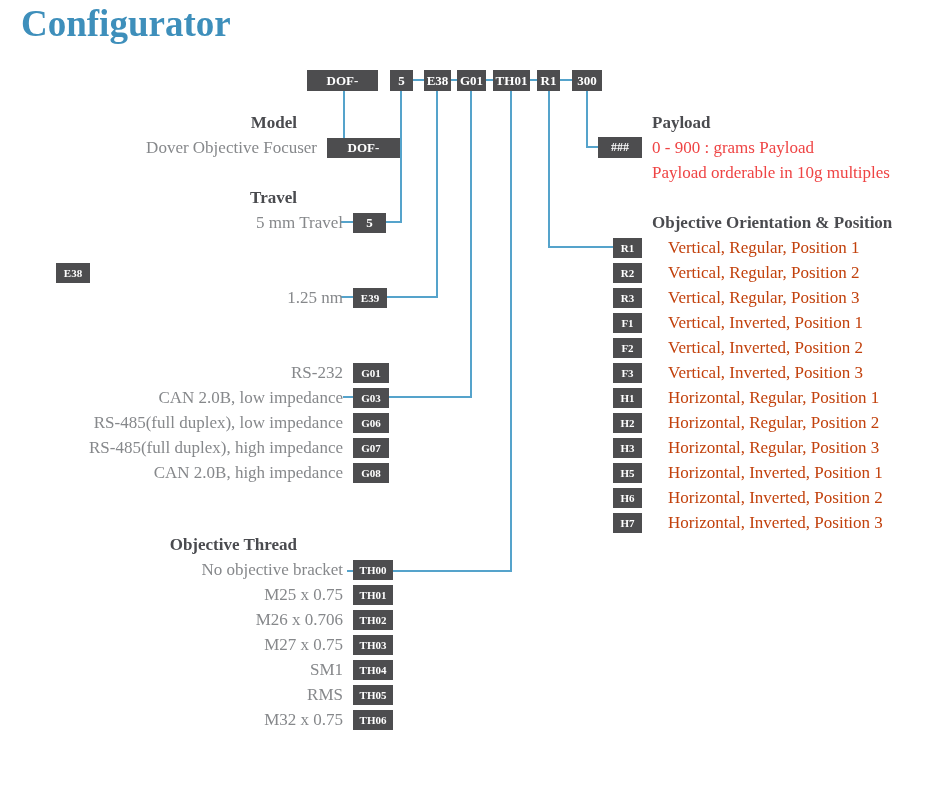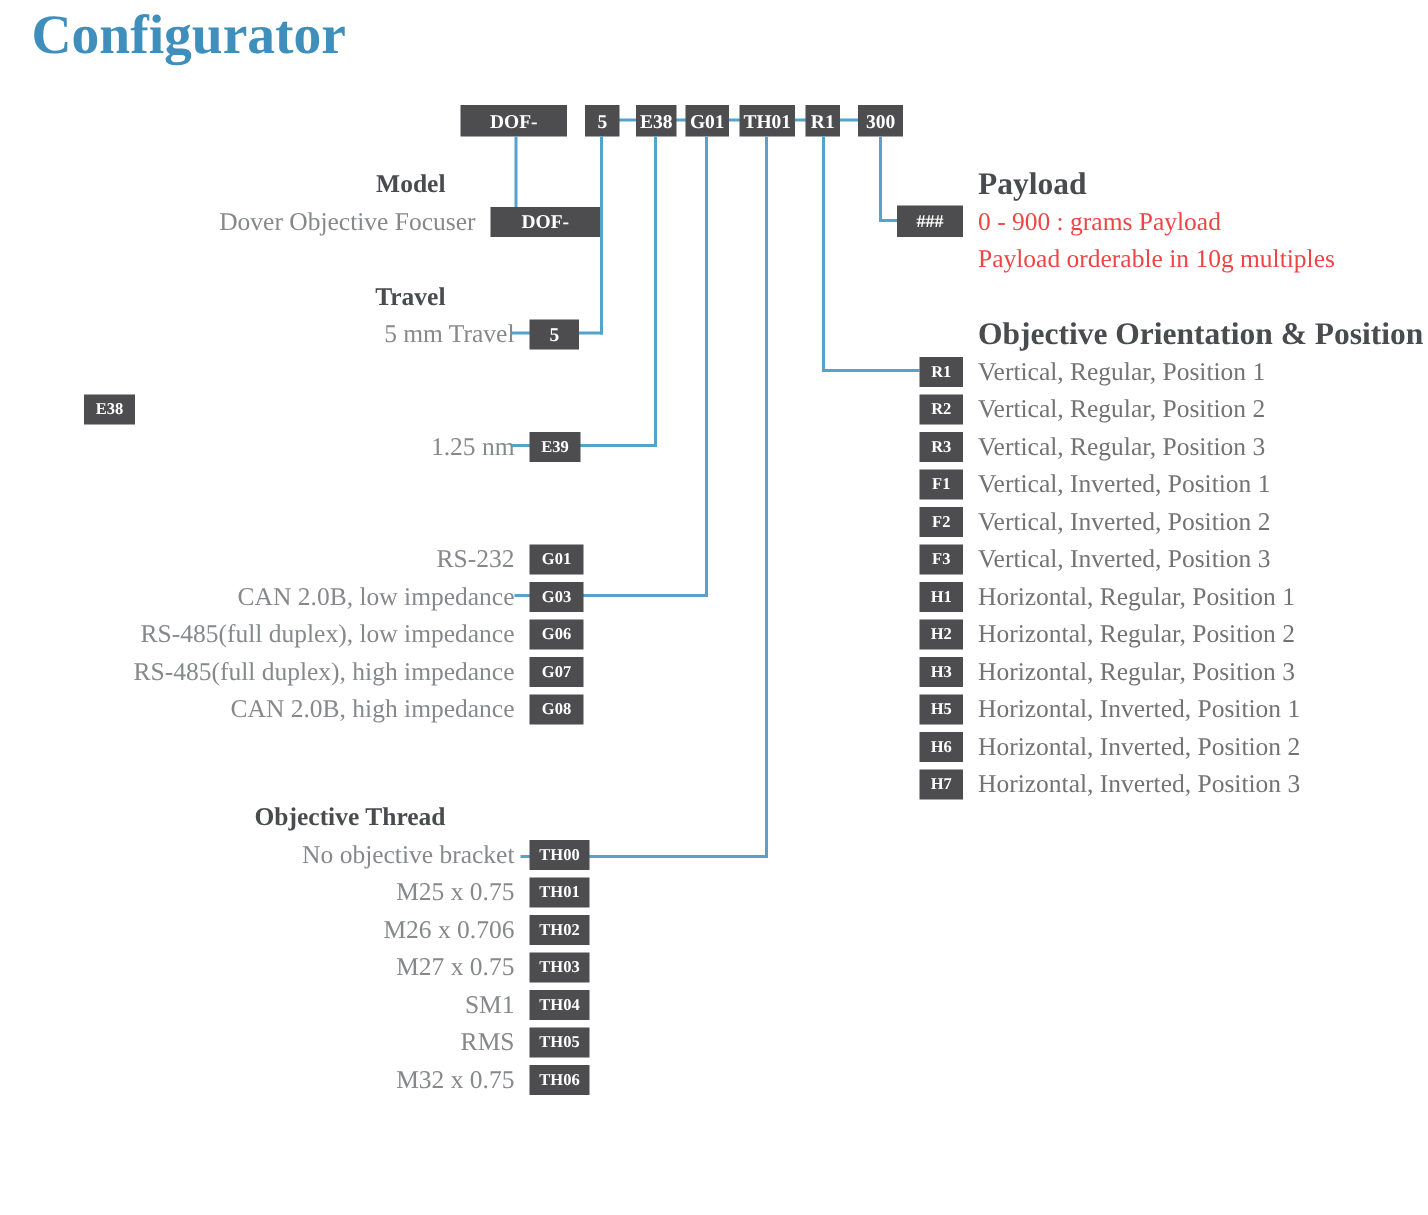--- a/index.html
+++ b/index.html
@@ -55,39 +55,39 @@
     margin-left:10px;background:#4D4D4F;color:#fff;font-weight:700;font-size:11px;
     height:20px;line-height:20px;padding:0 6px;text-align:center;box-sizing:border-box;
   }
   .sec-model   .codebox{min-width:73px;font-size:13px}
   .sec-travel  .codebox{min-width:33px;font-size:13px}
   .sec-encoder .codebox{min-width:34px}
   .sec-comms   .codebox{min-width:36px}
   .sec-thread  .codebox{min-width:40px}
   
   .rhead{position:absolute;left:652px;height:25px;line-height:25px;
-         font-weight:700;font-size:21px;color:#4A4B4F;white-space:nowrap;}
+         font-weight:700;font-size:17px;color:#4A4B4F;white-space:nowrap;}
   .pl-head{top:110px}
   .pl-box{
     position:absolute;left:598px;top:137px;width:44px;height:21px;line-height:21px;
     background:#4D4D4F;color:#fff;font-weight:700;font-size:12px;text-align:center;
     box-sizing:border-box;
   }
   .pl-text{position:absolute;left:652px;height:25px;line-height:25px;
            font-size:17px;color:#ef4444;white-space:nowrap;}
   .pl-t1{top:135px}
   .pl-t2{top:160px}
   .or-head{top:210px}
   .rrows{position:absolute;left:613px;top:235px;}
   .rrow{display:flex;align-items:center;height:25px;}
   .rcode{
     min-width:29px;height:20px;line-height:20px;background:#4D4D4F;color:#fff;
     font-weight:700;font-size:11px;text-align:center;box-sizing:border-box;padding:0 4px;
   }
-  .rlabel{margin-left:10px;font-size:17px;color:#737373;white-space:nowrap;}
+  .rlabel{margin-left:26px;font-size:17px;color:#c2410c;white-space:nowrap;}
 </style>
 </head>
 <body>
 
 <div class="canvas">
 
   <h1 class="title">Configurator</h1>
 
   <div class="pn-line"></div>
   <div class="pn-box pn-0">DOF-</div>

